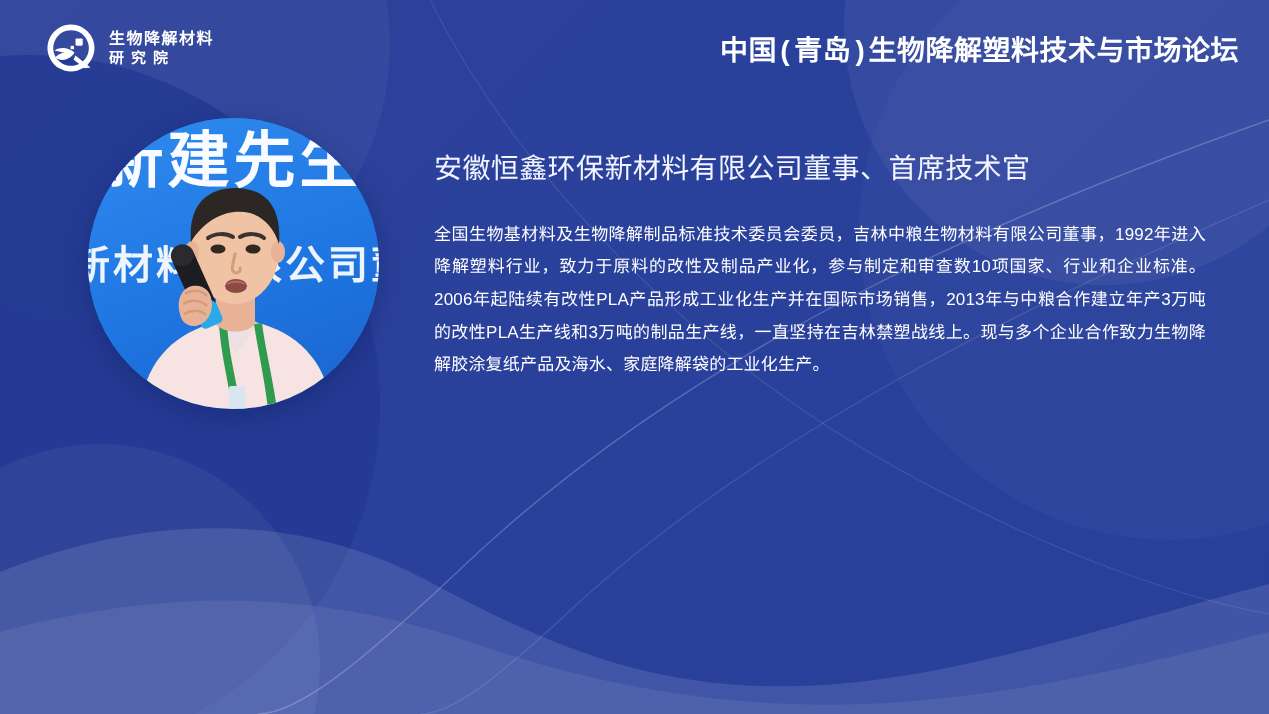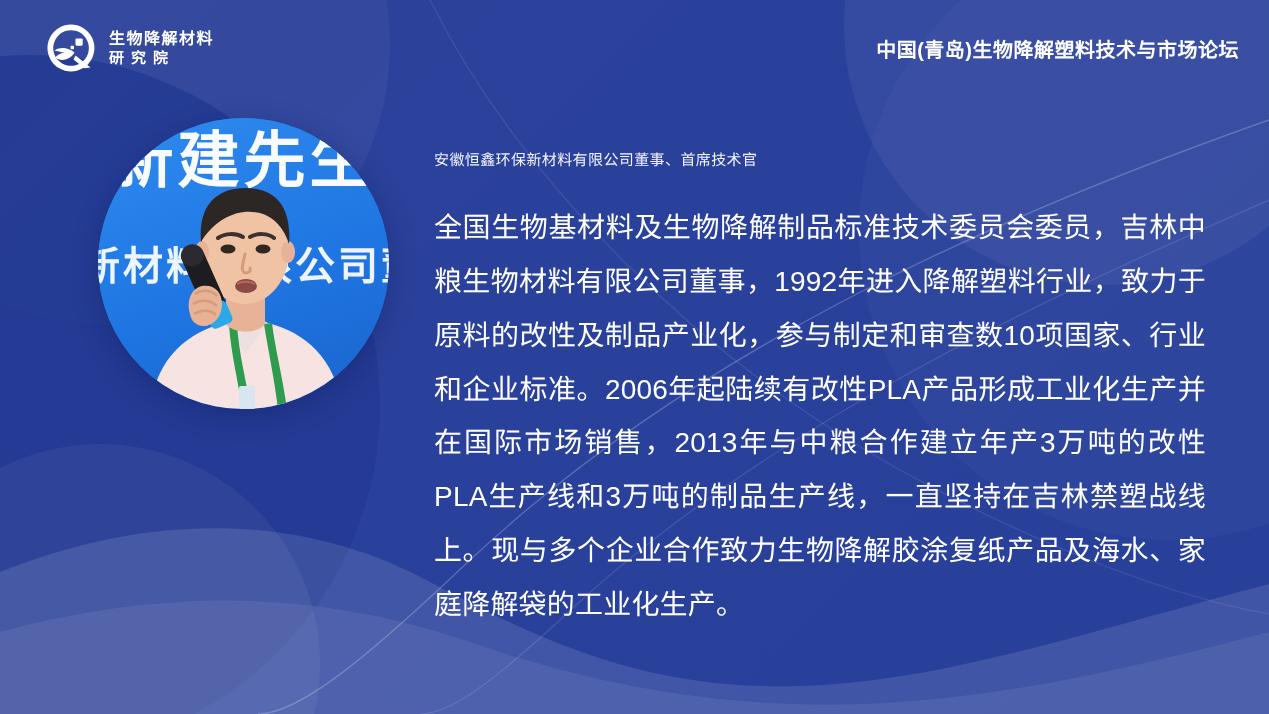--- a/index.html
+++ b/index.html
@@ -80,30 +80,31 @@
   .brand-line1 {
     font-size:16px; font-weight:bold; color:#ffffff;
     letter-spacing:1.5px; line-height:1.05; white-space:nowrap;
   }
   .brand-line2 {
     font-size:15px; font-weight:bold; color:#ffffff;
     letter-spacing:7px; line-height:1.05; white-space:nowrap;
   }
 
   .forum-title {
-    font-size:20px; font-weight:bold; color:#ffffff;
-    letter-spacing:0.5px; white-space:nowrap;
+    font-size:28px; font-weight:bold; color:#ffffff;
+    letter-spacing:0.5px; white-space:nowrap;font-family:Liberation Mono, monospace;
   }
 
   
   .portrait-wrap {
     position:absolute;
-    left:98px; top:118px;
+    left:88px; top:118px;
     width:291px; height:291px;
     z-index:5;
+    font-family:Liberation Serif, serif;
   }
   .portrait {
     width:100%; height:100%;
     border-radius:50%;
     overflow:hidden;
     position:relative;
     background:#1f7ae0;
     box-shadow:0 6px 26px rgba(10,25,80,0.35);
   }
   .ph-backdrop {
@@ -131,25 +132,25 @@
     position:absolute;
     left:434px; top:150px;
     width:772px;
     z-index:5;
   }
   .speaker-name {
     font-size:44px; font-weight:normal; color:#ffffff;
     letter-spacing:2px; line-height:1.16; margin-bottom:16px;
   }
   .speaker-title {
-    font-size:15px; color:#f2f5ff; font-weight:normal;
+    font-size:28px; color:#f2f5ff; font-weight:normal;
     letter-spacing:0.4px; line-height:1.35; margin-bottom:31px;
   }
   .speaker-bio {
-    font-size:28px; color:#ffffff; font-weight:normal;
+    font-size:17px; color:#ffffff; font-weight:normal;
     line-height:1.92; letter-spacing:0.2px; text-align:justify;
   }
 </style>
 </head>
 <body>
 
 <div class="slide">
 
   <div class="bg-layer">
     <div class="blob-topleft"></div>

